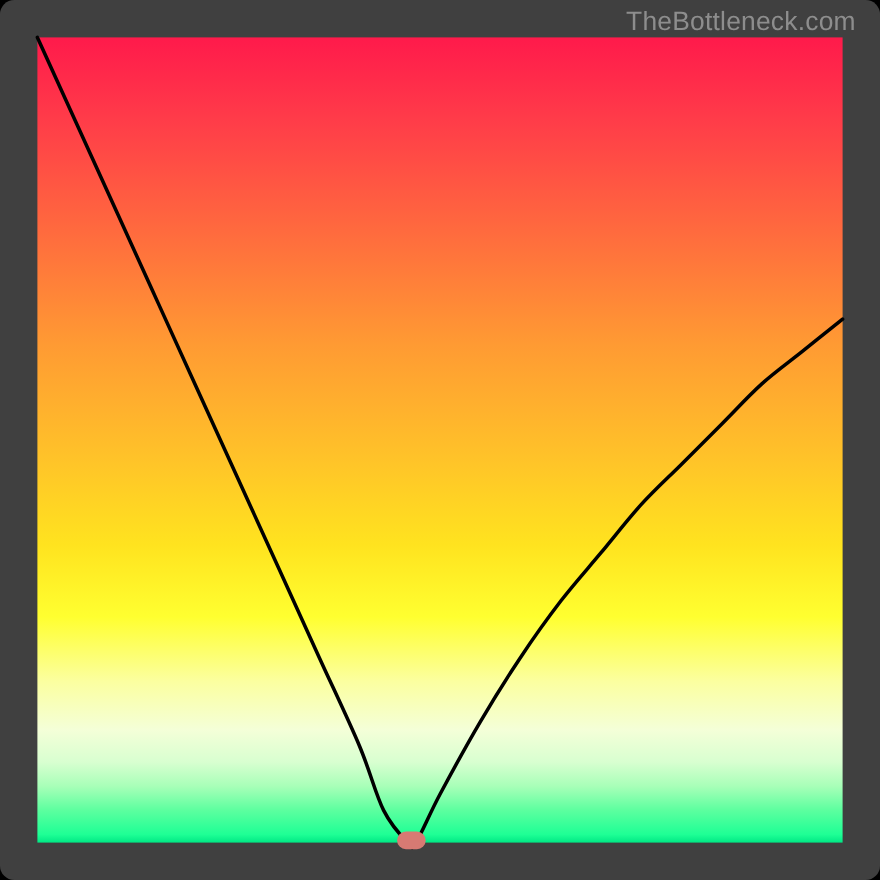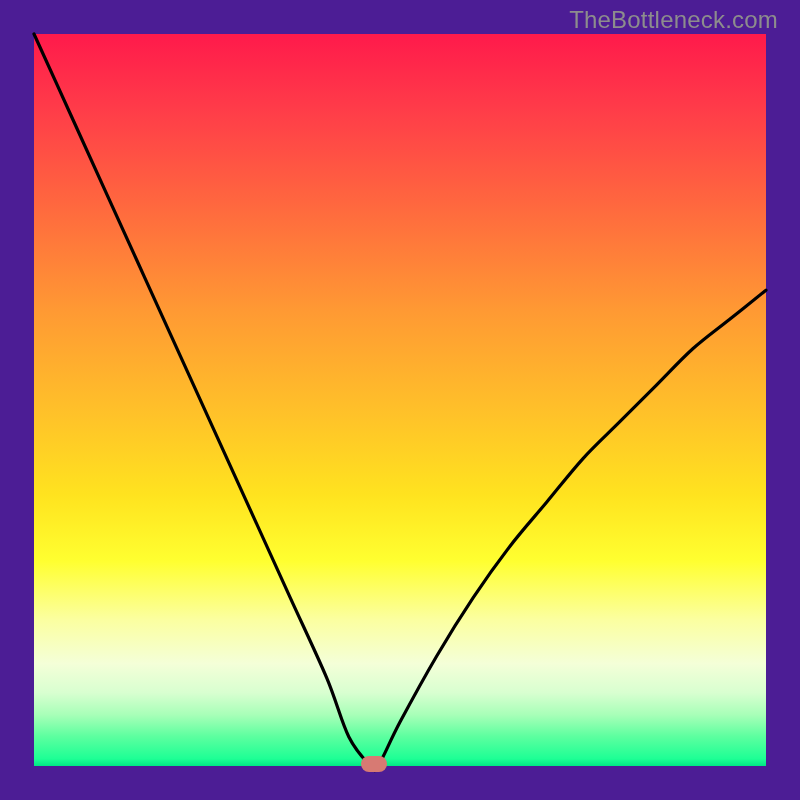--- a/index.html
+++ b/index.html
@@ -10,21 +10,22 @@
     background: #000;
     overflow: hidden;
     font-family: Arial, Helvetica, sans-serif;
   }
   .frame {
     position: absolute;
     top: 0;
     left: 0;
     width: 800px;
     height: 800px;
-    background: #4c1d95;
+    background: #404040;
+    border-radius: 13px;
   }
   .plot-area {
     position: absolute;
     top: 34px;
     left: 34px;
     width: 732px;
     height: 732px;
     
     background: linear-gradient(to bottom,
       #ff1a4b 0%,

